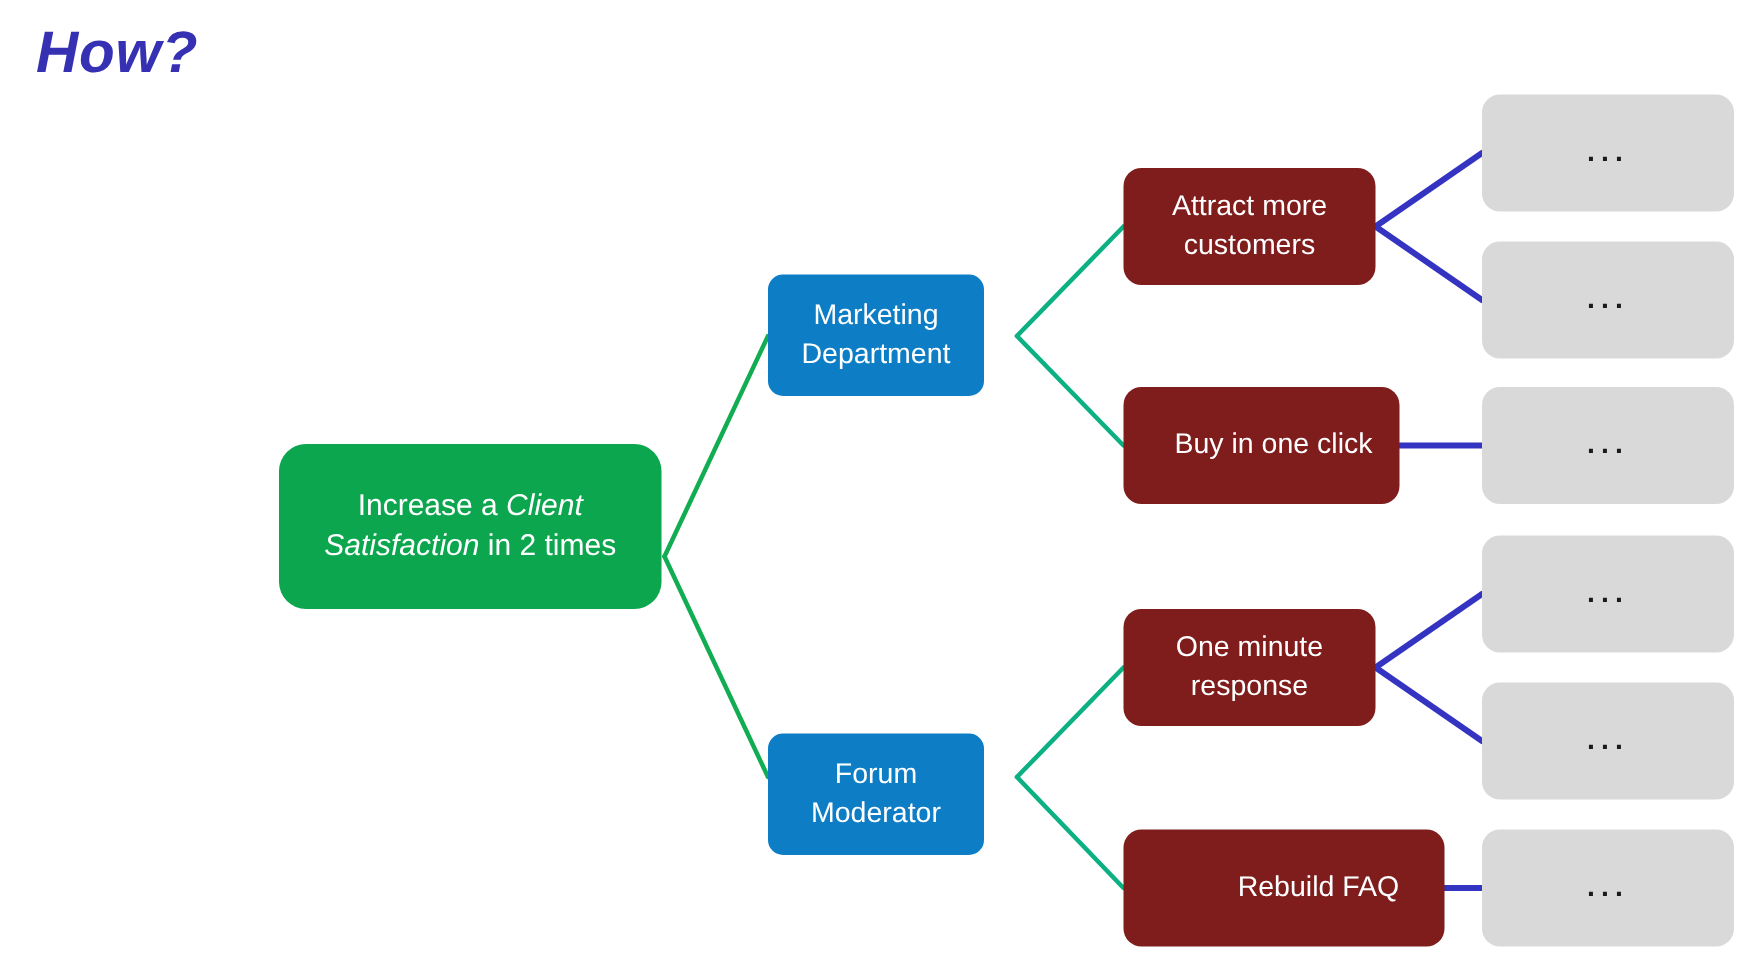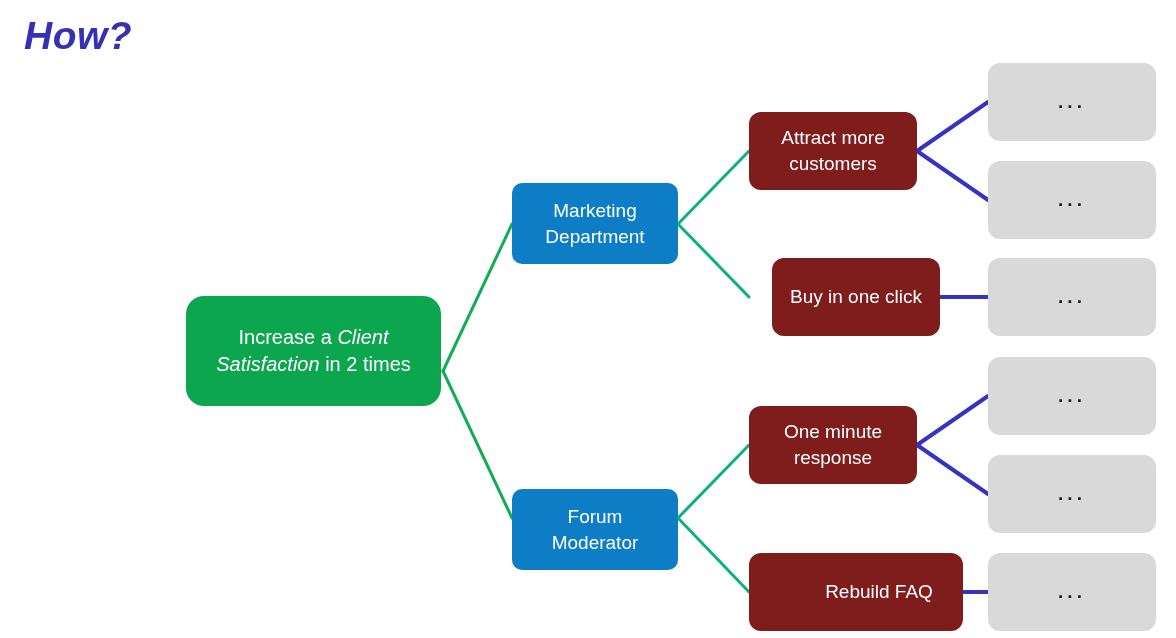--- a/index.html
+++ b/index.html
@@ -50,39 +50,39 @@
     left: 186px; top: 296px;
     width: 255px; height: 110px;
     background: #0CA64F;
     border-radius: 18px;
     font-size: 20px;
     line-height: 27px;
   }
   .node-goal .goal-text { width: 205px; }
   .node-goal .italic { font-style: italic; }
   .node-actor {
-    width: 166px; height: 81px;
+    width: 144px; height: 81px;
     background: #0D7EC6;
     border-radius: 10px;
     font-size: 19px;
     line-height: 26px;
   }
   .node-actor .label-wrap { width: 130px; }
   .actor-marketing { left: 512px; top: 183px; }
   .actor-forum     { left: 512px; top: 477px; margin-top: 12px; }
   .node-impact {
     width: 168px; height: 78px;
     background: #7f1d1d;
     border-radius: 12px;
     font-size: 19px;
     line-height: 26px;
   }
   .node-impact .label-wrap { width: 150px; }
   .impact-1 { left: 749px; top: 112px; }
-  .impact-2 { left: 772px; top: 258px; }
+  .impact-2 { left: 749px; top: 258px; padding-left: 16px; }
   .impact-3 { left: 749px; top: 406px; }
   .impact-4 { left: 749px; top: 553px; padding-left: 46px; }
   .node-deliverable {
     left: 988px;
     width: 168px; height: 78px;
     background: #D9D9D9;
     border-radius: 12px;
     color: #1A1A1A;
     font-size: 19px;
     font-weight: 600;

